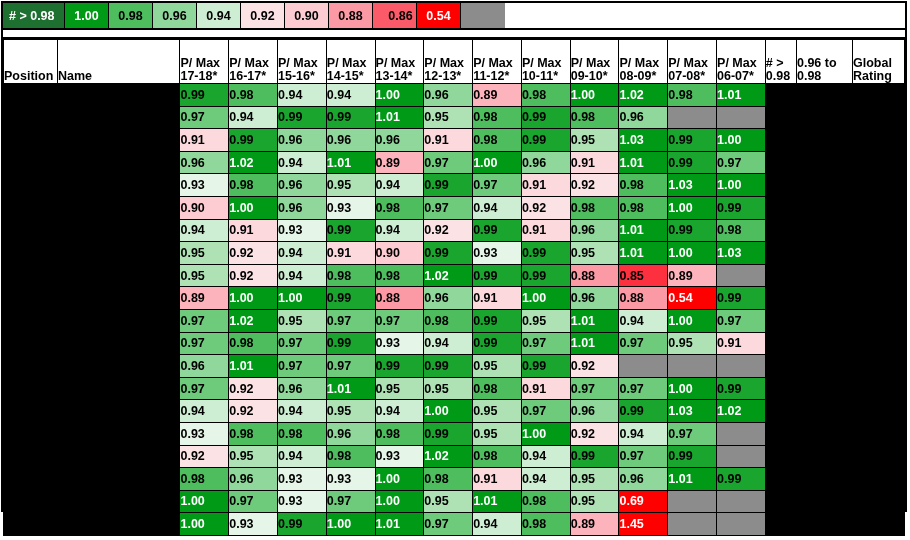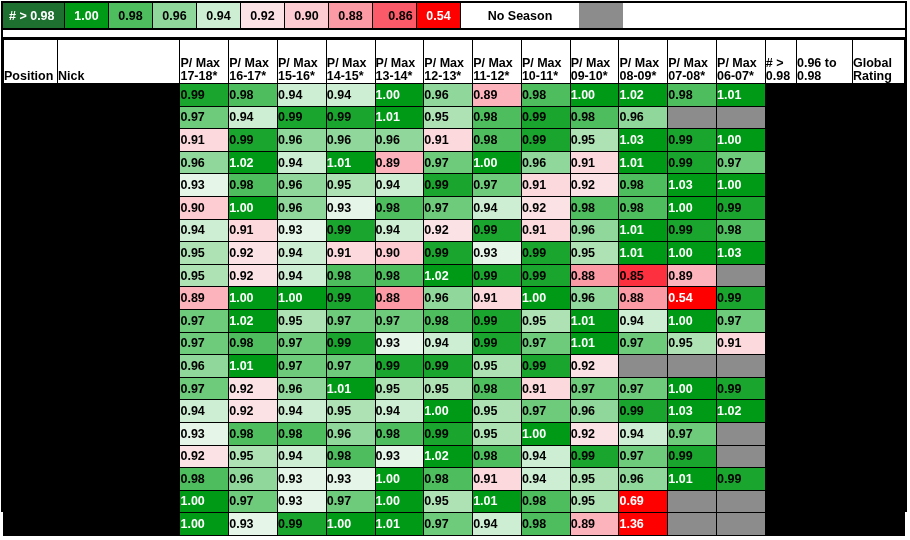--- a/index.html
+++ b/index.html
@@ -115,21 +115,20 @@
         <div class="keycell key-swatch" style="background: rgb(0, 154, 23); color: rgb(255, 255, 255);">1.00</div>
         <div class="keycell key-swatch" style="background: rgb(77, 189, 94);">0.98</div>
         <div class="keycell key-swatch" style="background: rgb(143, 215, 154);">0.96</div>
         <div class="keycell key-swatch" style="background: rgb(205, 238, 210);">0.94</div>
         <div class="keycell key-swatch" style="background: rgb(251, 226, 229);">0.92</div>
         <div class="keycell key-swatch" style="background: rgb(252, 204, 210);">0.90</div>
         <div class="keycell key-swatch" style="background: rgb(251, 154, 164);">0.88</div>
         <div class="keycell key-swatch" style="background: rgb(251, 91, 104); padding-left: 12px;">0.86</div>
         <div class="keycell key-swatch" style="background: rgb(254, 0, 0); color: rgb(255, 255, 255);">0.54</div>
       </div>
-    <div class="keycell key-noseason">No Season</div>
     <div class="keycell key-gray"></div>
   </div>
 
   <div class="spacer"></div>
 
   <table class="grid">
     <colgroup id="cols">
         <col class="c-pos">
         <col class="c-name">
         <col class="c-season">
@@ -144,21 +143,21 @@
         <col class="c-season">
         <col class="c-season">
         <col class="c-season">
         <col class="c-cnt">
         <col class="c-cnt2">
         <col class="c-glob">
       </colgroup>
     <thead>
       <tr id="header-row">
           <th>Position</th>
-          <th>Nick</th>
+          <th>Name</th>
           <th>P/ Max<br>17-18*</th>
           <th>P/ Max<br>16-17*</th>
           <th>P/ Max<br>15-16*</th>
           <th>P/ Max<br>14-15*</th>
           <th>P/ Max<br>13-14*</th>
           <th>P/ Max<br>12-13*</th>
           <th>P/ Max<br>11-12*</th>
           <th>P/ Max<br>10-11*</th>
           <th>P/ Max<br>09-10*</th>
           <th>P/ Max<br>08-09*</th>
@@ -536,21 +535,21 @@
           <td class="dark name">Marlen Rattiner</td>
           <td class="val lt" style="background: rgb(0, 154, 23);">1.00</td>
           <td class="val" style="background: rgb(229, 245, 231);">0.93</td>
           <td class="val" style="background: rgb(26, 165, 47);">0.99</td>
           <td class="val lt" style="background: rgb(0, 154, 23);">1.00</td>
           <td class="val lt" style="background: rgb(0, 154, 23);">1.01</td>
           <td class="val" style="background: rgb(110, 203, 124);">0.97</td>
           <td class="val" style="background: rgb(205, 238, 210);">0.94</td>
           <td class="val" style="background: rgb(77, 189, 94);">0.98</td>
           <td class="val" style="background: rgb(252, 179, 187);">0.89</td>
-          <td class="val lt" style="background: rgb(254, 0, 0);">1.36</td>
+          <td class="val lt" style="background: rgb(254, 0, 0);">1.45</td>
           <td class="blank"></td>
           <td class="blank"></td>
           <td class="dark ctr">4</td>
           <td class="dark ctr">2</td>
           <td class="dark glob">95.05</td>
         </tr>
       </tbody>
   </table>
 
 </div>

